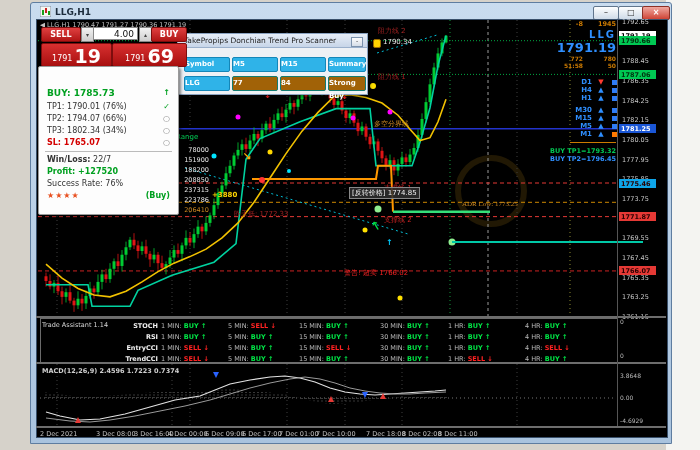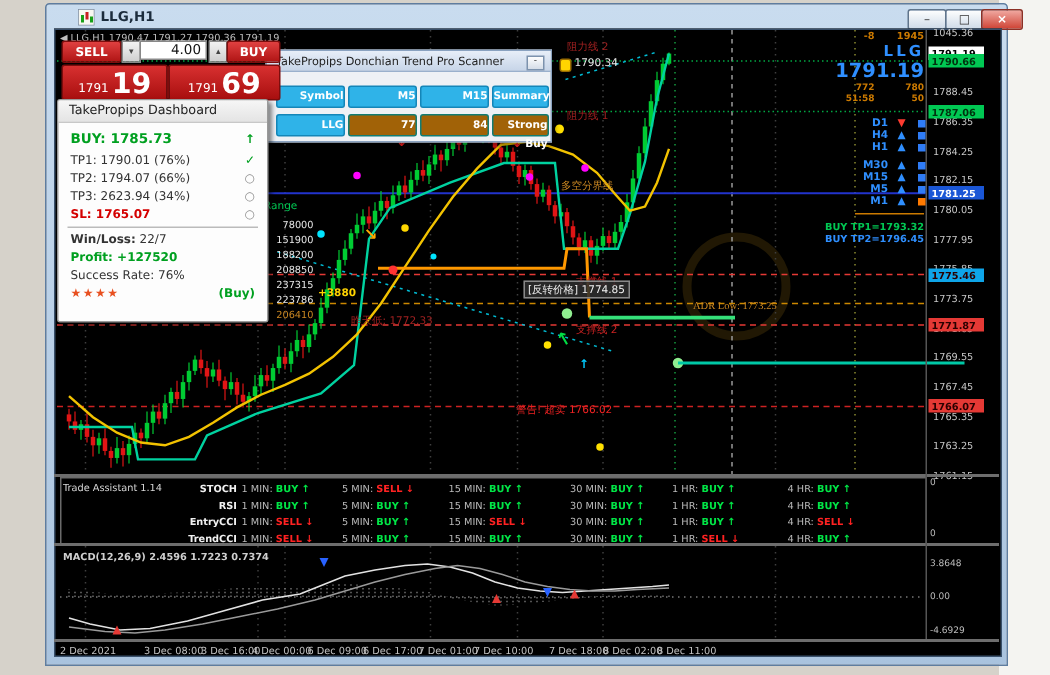--- a/index.html
+++ b/index.html
@@ -1,20 +1,20 @@
 <!DOCTYPE html>
 <html><head>
 <meta charset="utf-8">
 <style>
   html,body{margin:0;padding:0;background:#d6d2ca;font-family:"DejaVu Sans",sans-serif;}
   #screen{position:relative;width:700px;height:450px;overflow:hidden;background:#d6d2ca;}
   #right-white{position:absolute;left:666px;top:0;width:34px;height:450px;background:#f4f4f1;}
   
   #win{position:absolute;left:30px;top:2px;width:640px;height:440px;background:linear-gradient(#c9dcef,#a9c3de);border:1px solid #5e7da0;border-radius:3px 3px 0 0;}
-  #titlebar{position:absolute;left:16px;top:0;width:100%;height:17px;display:flex;align-items:center;}
+  #titlebar{position:absolute;left:4px;top:0;width:100%;height:17px;display:flex;align-items:center;}
   #title-text{font-size:9px;color:#1c2c3c;margin-left:4px;font-weight:bold;}
   .winbtn{position:absolute;top:3px;height:12px;border:1px solid #60758c;border-radius:2px;font-size:8px;line-height:11px;text-align:center;color:#333;background:linear-gradient(#fdfefe,#cfdbe8);}
   #btn-min{right:56px;width:24px;}
   #btn-max{right:31px;width:24px;}
   #btn-close{right:5px;width:26px;background:linear-gradient(#f0a8a0,#cf4436);color:#fff;border-color:#8c3026;font-weight:bold;}
   #client-bg{position:absolute;left:36px;top:19px;width:630px;height:417px;background:#000;border:1px solid #39506b;}
   .abs{position:absolute;}
   .txt{position:absolute;white-space:nowrap;}
   
   #oneclick{z-index:40;}
@@ -30,21 +30,21 @@
   .dash-row{position:absolute;left:8px;width:123px;display:flex;justify-content:space-between;}
   .g{color:#00a020;font-weight:bold;}
   .r{color:#d40000;font-weight:bold;}
   .dash-ico{color:#888;}
   #dash-div{position:absolute;left:6px;top:147px;width:127px;border-top:1px solid #bbb;}
   #dash-stars{color:#e85020;letter-spacing:1px;}
   
   #scanner{position:absolute;left:177px;top:33px;width:189px;height:60px;background:#eef1f5;border:1px solid #8aa2c0;z-index:30;box-shadow:2px 2px 3px rgba(0,0,0,.4);}
   #scan-title{position:absolute;left:0;top:0;width:100%;height:14px;background:linear-gradient(#e7eef8,#c7d5e8);border-bottom:1px solid #9ab0cc;font-size:7.5px;color:#222;line-height:14px;padding-left:6px;box-sizing:border-box;}
   #scan-min{position:absolute;right:4px;top:3px;width:10px;height:8px;background:linear-gradient(#fdfdfd,#d5dde8);border:1px solid #7c92ad;font-size:6px;line-height:6px;text-align:center;color:#333;}
-  .scan-btn{position:absolute;height:13px;border-radius:2px;color:#fff;font-size:7px;font-weight:bold;text-align:right;line-height:13px;}
+  .scan-btn{position:absolute;height:13px;border-radius:2px;color:#fff;font-size:7px;font-weight:bold;text-align:left;line-height:13px;}
   .cyan{background:#2fb3e8;border:1px solid #1486b8;}
   .teal{background:#a16207;border:1px solid #127c72;}
   .axis-lbl{position:absolute;left:622px;font-size:6.5px;color:#c8c8c8;white-space:nowrap;}
   .badge{position:absolute;left:619px;width:34px;font-size:6.5px;font-weight:bold;text-align:left;padding:1px 1px 0 2px;white-space:nowrap;}
   .tf-row{position:absolute;display:flex;align-items:center;font-size:7px;font-weight:bold;}
   .ta-cell{position:absolute;font-size:6.5px;white-space:nowrap;}
   .buy{color:#00e646;font-weight:bold;}
   .sell{color:#ff2222;font-weight:bold;}
   .tlabel{position:absolute;top:430px;font-size:6.5px;color:#c2c2c2;white-space:nowrap;}
   #watermark-ring{position:absolute;left:455px;top:155px;width:60px;height:60px;border:6px solid rgba(150,110,20,.22);border-radius:50%;}
@@ -462,35 +462,34 @@
       <div class="scan-btn cyan" style="left: 54px; width: 44px; top: 23px;">M5</div>
       <div class="scan-btn cyan" style="left: 102px; width: 44px; top: 23px;">M15</div>
       <div class="scan-btn cyan" style="left: 150px; width: 36px; top: 23px;">Summary</div>
       <div class="scan-btn cyan" style="left: 6px; width: 44px; top: 42px;">LLG</div>
       <div class="scan-btn teal" style="left: 54px; width: 44px; top: 42px;">77</div>
       <div class="scan-btn teal" style="left: 102px; width: 44px; top: 42px;">84</div>
       <div class="scan-btn teal" style="left: 150px; width: 36px; top: 42px;">Strong Buy</div>
     </div>
 
   <div id="dashboard">
-    <div id="dash-title">TakePropips Dashboard</div>
     <div class="dash-row" style="top:21px;">
       <span class="g" style="font-size:9px;"><span>BUY:</span> <span>1785.73</span></span>
       <span class="g">↑</span>
     </div>
     <div class="dash-row" style="top:35px;">
       <span><span>TP1:</span> <span>1790.01</span> <span>(76%)</span></span>
       <span class="g">✓</span>
     </div>
     <div class="dash-row" style="top:47px;">
       <span><span>TP2:</span> <span>1794.07</span> <span>(66%)</span></span>
       <span class="dash-ico">○</span>
     </div>
     <div class="dash-row" style="top:59px;">
-      <span><span>TP3:</span> <span>2623.94</span> <span>(34%)</span></span>
+      <span><span>TP3:</span> <span>1802.34</span> <span>(34%)</span></span>
       <span class="dash-ico">○</span>
     </div>
     <div class="dash-row" style="top:71px;">
       <span class="r"><span>SL:</span> <span>1765.07</span></span>
       <span class="dash-ico">○</span>
     </div>
     <div id="dash-div" style="top:84px;"></div>
     <div class="dash-row" style="top:88px;">
       <span><b>Win/Loss:</b> <span>22/7</span></span>
     </div>
@@ -524,21 +523,21 @@
   <div class="txt" style="left:500px;top:147px;width:116px;text-align:right;font-size:6.5px;color:#00c853;font-weight:bold;z-index:8;">BUY TP1=1793.32</div>
   <div class="txt" style="left:500px;top:155px;width:116px;text-align:right;font-size:6.5px;color:#2f8fff;font-weight:bold;z-index:8;">BUY TP2=1796.45</div>
 
   <div class="abs" style="left:452px;top:241px;width:191px;height:2px;background:#00c9a7;z-index:7;"></div>
 
   <div class="txt" style="left:42px;top:367px;font-size:6.5px;color:#cfcfcf;z-index:8;font-weight:bold;">MACD(12,26,9) 2.4596 1.7223 0.7374</div>
 
   <div class="txt" style="left:42px;top:321px;font-size:6.5px;color:#d8d8d8;z-index:8;">Trade Assistant 1.14</div>
   <div class="abs" style="left:40px;top:318px;width:576px;height:44px;border:1px solid #6a6a6a;z-index:6;"></div>
 
-<div class="axis-lbl" style="top: 18.0599px;">1045.36</div>
+<div class="axis-lbl" style="top: 18.0599px;">1792.65</div>
     <div class="axis-lbl" style="top: 57.3858px;">1788.45</div>
     <div class="axis-lbl" style="top: 77.0487px;">1786.35</div>
     <div class="axis-lbl" style="top: 96.7116px;">1784.25</div>
     <div class="axis-lbl" style="top: 116.375px;">1782.15</div>
     <div class="axis-lbl" style="top: 136.038px;">1780.05</div>
     <div class="axis-lbl" style="top: 155.7px;">1777.95</div>
     <div class="axis-lbl" style="top: 175.363px;">1775.85</div>
     <div class="axis-lbl" style="top: 195.026px;">1773.75</div>
     <div class="axis-lbl" style="top: 214.689px;">1771.65</div>
     <div class="axis-lbl" style="top: 234.352px;">1769.55</div>

